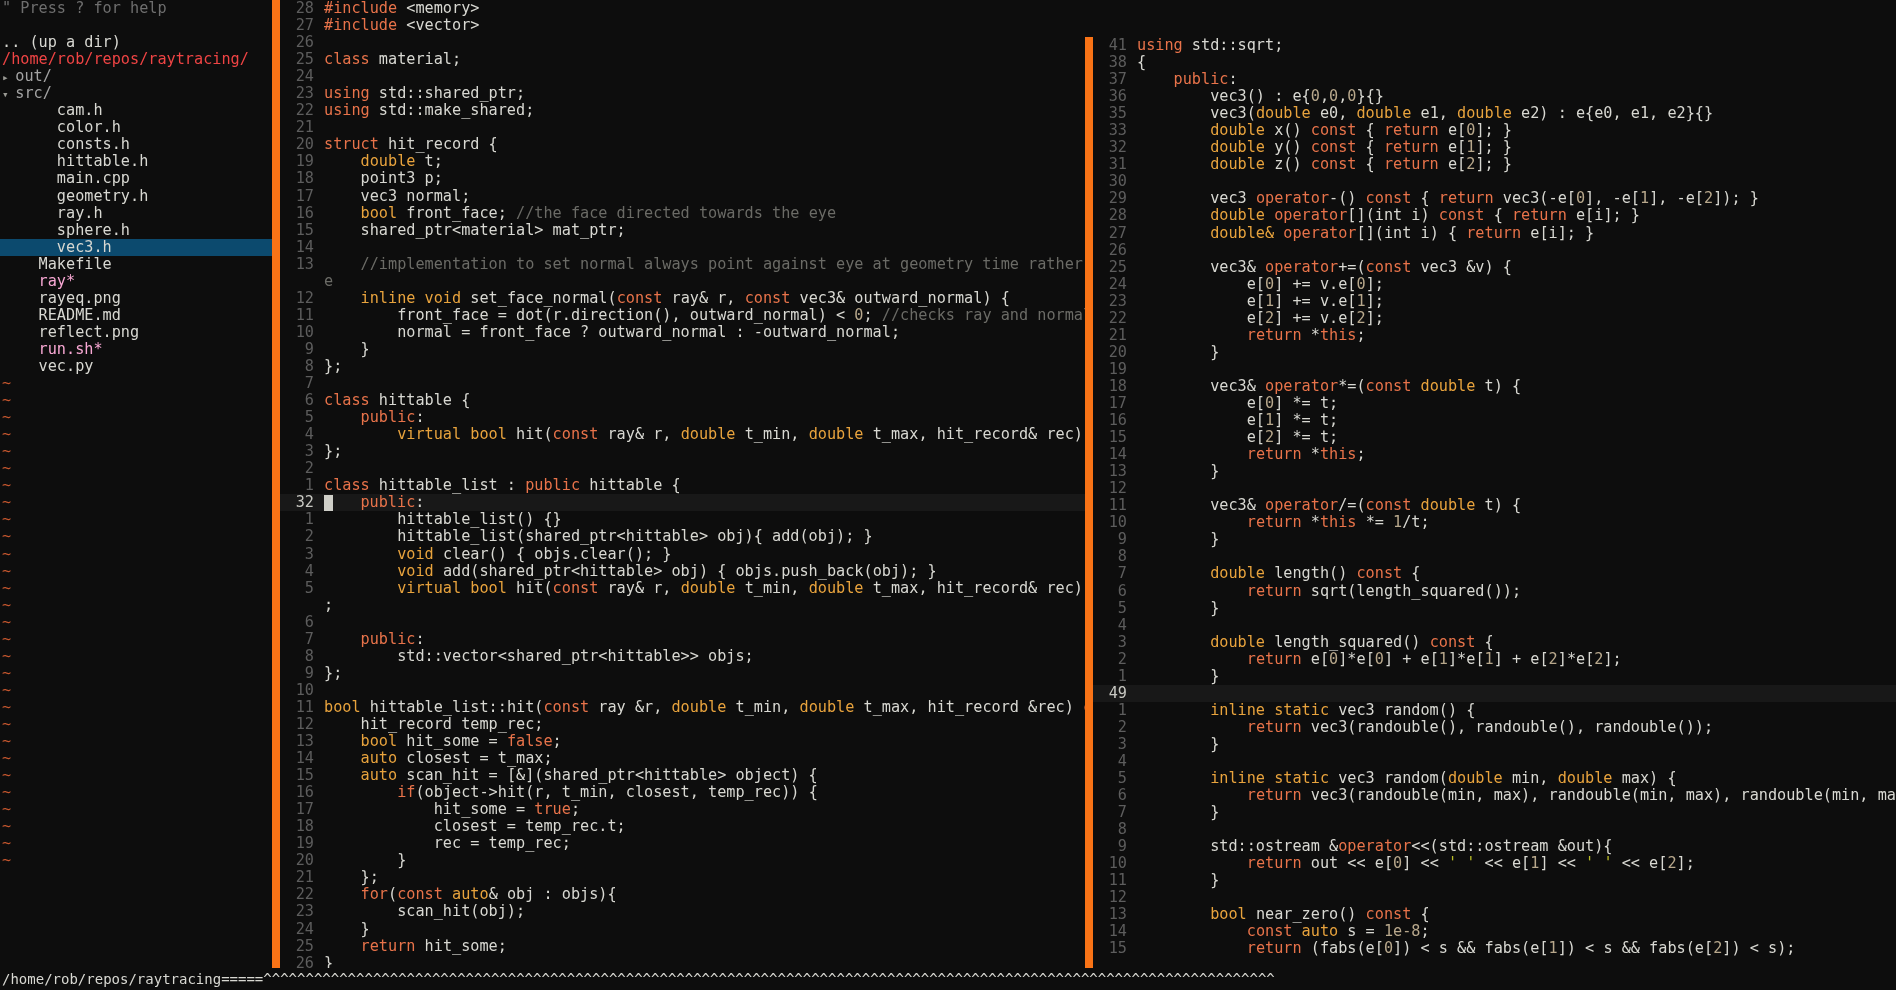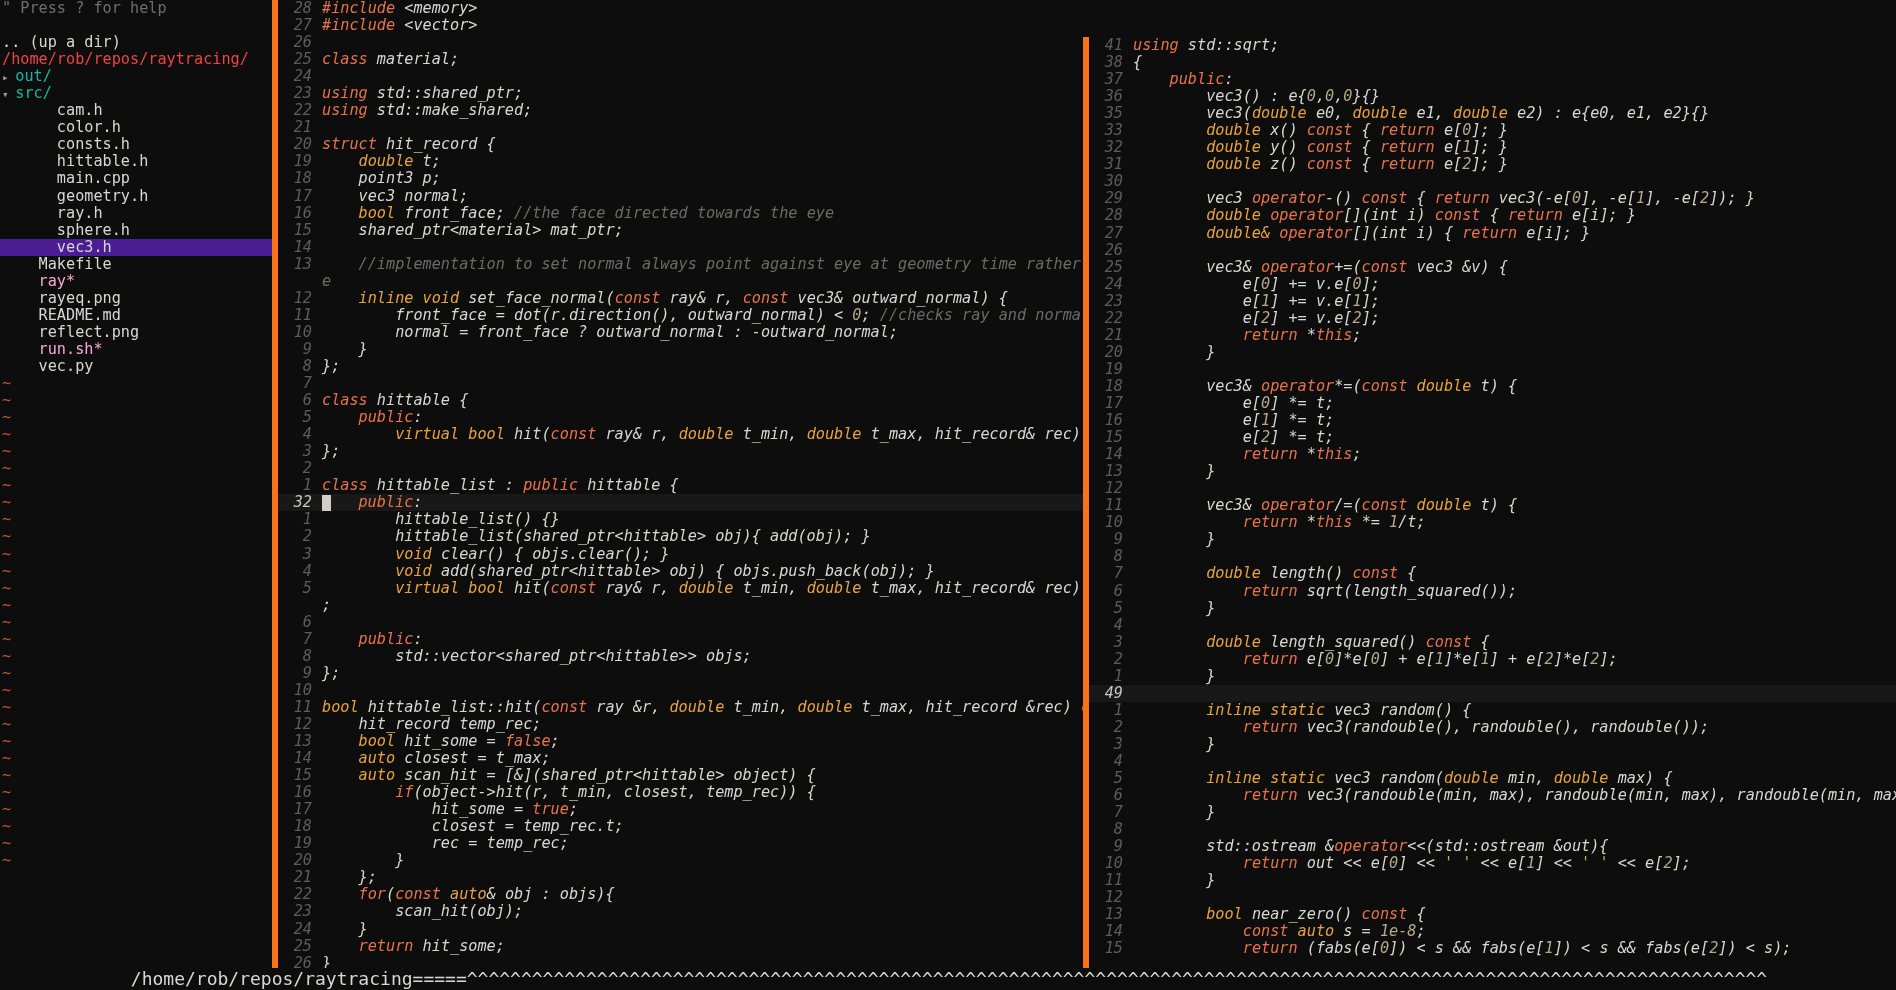--- a/index.html
+++ b/index.html
@@ -43,34 +43,33 @@
     position: relative;
   }
   .ex-line {
     height: 17.05px;
     white-space: pre;
     padding-left: 2px;
   }
   .ex-help { color: #6e6e6e; }
   .ex-up   { color: #d8d8d2; }
   .ex-path { color: #ef4444; }
-  .ex-dir  { color: #14b8a6; }
+  .ex-dir  { color: #a3a3a3; }
   .ex-file { color: #d8d8d2; }
   .ex-exec { color: #f9a8d4; }
   .ex-tilde{ color: #c4562e; }
   .ex-arrow{ color: #9a9a94; font-size: 11px; }
-  .ex-sel  { background: #4c1d95; }
+  .ex-sel  { background: #0c4a6e; }
 
   
   .pane {
     position: relative;
     overflow: hidden;
     background: #0d0d0d;
-    border-left: 6px solid #f97316;
-    font-style: italic;
+    border-left: 8px solid #f97316;
   }
   .pane-mid { width: 805px; flex: 0 0 805px; }
   .pane-right { flex: 1 1 auto; margin-top: 37px; }
 
   .code-line {
     display: flex;
     align-items: flex-start;
     height: 17.05px;
     white-space: pre;
   }
@@ -107,22 +106,21 @@
   
   .statusline {
     flex: 0 0 auto;
     height: 22px;
     line-height: 22px;
     background: #0d0d0d;
     color: #d8d8d2;
     white-space: nowrap;
     overflow: hidden;
     padding-left: 2px;
-    font-size: 18px;
-    text-align: center;
+    font-size: 14px;
   }
 </style>
 </head>
 <body>
 
 <div id="app">
 
   <div class="panes">
 
     <div class="explorer" id="explorer">

